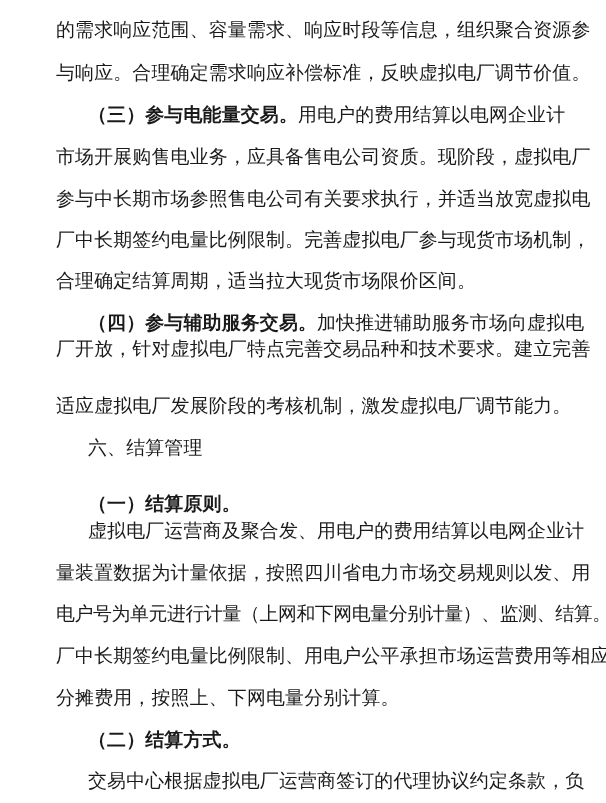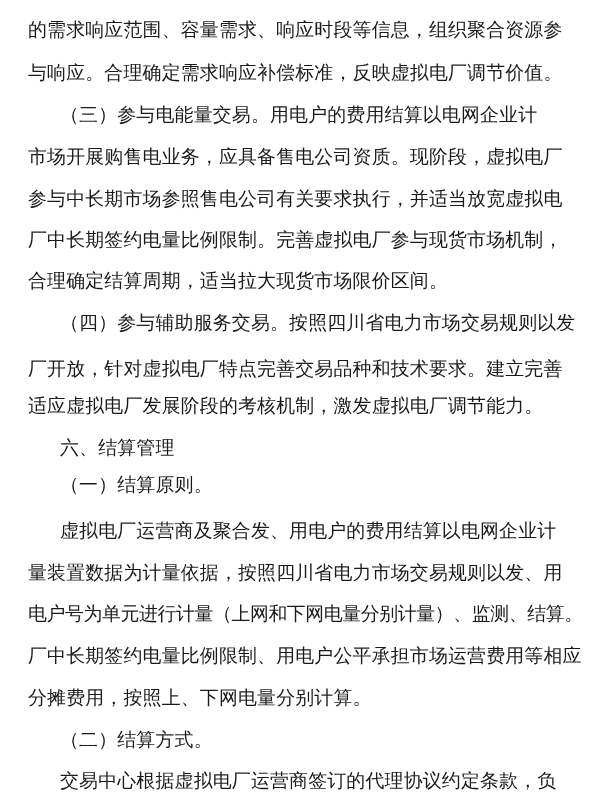--- a/index.html
+++ b/index.html
@@ -1,45 +1,45 @@
 <!DOCTYPE html>
 <html><head>
 <meta charset="utf-8">
 <style>
   html, body { margin: 0; padding: 0; }
   body {
     width: 606px; height: 803px; overflow: hidden;
     background: #ffffff; color: #1a1a1a;
     font-family: "DejaVu Serif", "Liberation Serif", serif;
   }
-  .page { position: relative; width: 540px; height: 803px; }
+  .page { position: relative; width: 540px; height: 803px; margin-left: 28px; }
   .line {
     position: absolute; left: 28px; width: 456px;
     font-size: 18.9px; line-height: 24px; white-space: nowrap;
     letter-spacing: 0.2px;
   }
   .indent { left: 60px; width: 424px; }
-  .bold { font-weight: normal; font-family: "DejaVu Sans", "Liberation Sans", sans-serif; }
+  .bold { font-weight: bold; font-family: "DejaVu Sans", "Liberation Sans", sans-serif; }
 </style>
 </head>
 <body>
 
 <div class="page">
   <div class="line" style="top:17px"><span>的需求响应范围、容量需求、响应时段等信息，组织聚合资源参</span></div>
   <div class="line" style="top:60px"><span>与响应。合理确定需求响应补偿标准，反映虚拟电厂调节价值。</span></div>
   <div class="line indent" style="top:102px"><span class="bold">（三）参与电能量交易。</span><span>用电户的费用结算以电网企业计</span></div>
   <div class="line" style="top:144px"><span>市场开展购售电业务，应具备售电公司资质。现阶段，虚拟电厂</span></div>
   <div class="line" style="top:227px"><span>厂中长期签约电量比例限制。完善虚拟电厂参与现货市场机制，</span></div>
   <div class="line" style="top:186px"><span>参与中长期市场参照售电公司有关要求执行，并适当放宽虚拟电</span></div>
   <div class="line" style="top:268px"><span>合理确定结算周期，适当拉大现货市场限价区间。</span></div>
-  <div class="line indent" style="top:310px"><span class="bold">（四）参与辅助服务交易。</span><span>按照四川省电力市场交易规则以发</span></div>
-  <div class="line" style="top:356px"><span>厂开放，针对虚拟电厂特点完善交易品种和技术要求。建立完善</span></div>
+  <div class="line indent" style="top:310px"><span class="bold">（四）参与辅助服务交易。</span><span>加快推进辅助服务市场向虚拟电</span></div>
+  <div class="line" style="top:336px"><span>厂开放，针对虚拟电厂特点完善交易品种和技术要求。建立完善</span></div>
   <div class="line" style="top:393px"><span>适应虚拟电厂发展阶段的考核机制，激发虚拟电厂调节能力。</span></div>
   <div class="line indent" style="top:435px"><span>六、结算管理</span></div>
-  <div class="line indent" style="top:472px"><span class="bold">（一）结算原则。</span></div>
+  <div class="line indent" style="top:491px"><span class="bold">（一）结算原则。</span></div>
   <div class="line indent" style="top:518px"><span>虚拟电厂运营商及聚合发、用电户的费用结算以电网企业计</span></div>
   <div class="line" style="top:601px; letter-spacing:-0.4px"><span>电户号为单元进行计量（上网和下网电量分别计量）、监测、结算。</span></div>
   <div class="line" style="top:560px"><span>量装置数据为计量依据，按照四川省电力市场交易规则以发、用</span></div>
   <div class="line" style="top:643px"><span>厂中长期签约电量比例限制、用电户公平承担市场运营费用等相应</span></div>
   <div class="line" style="top:685px"><span>分摊费用，按照上、下网电量分别计算。</span></div>
   <div class="line indent" style="top:727px"><span class="bold">（二）结算方式。</span></div>
   <div class="line indent" style="top:768px"><span>交易中心根据虚拟电厂运营商签订的代理协议约定条款，负</span></div>
 </div>
 
 </body></html>

